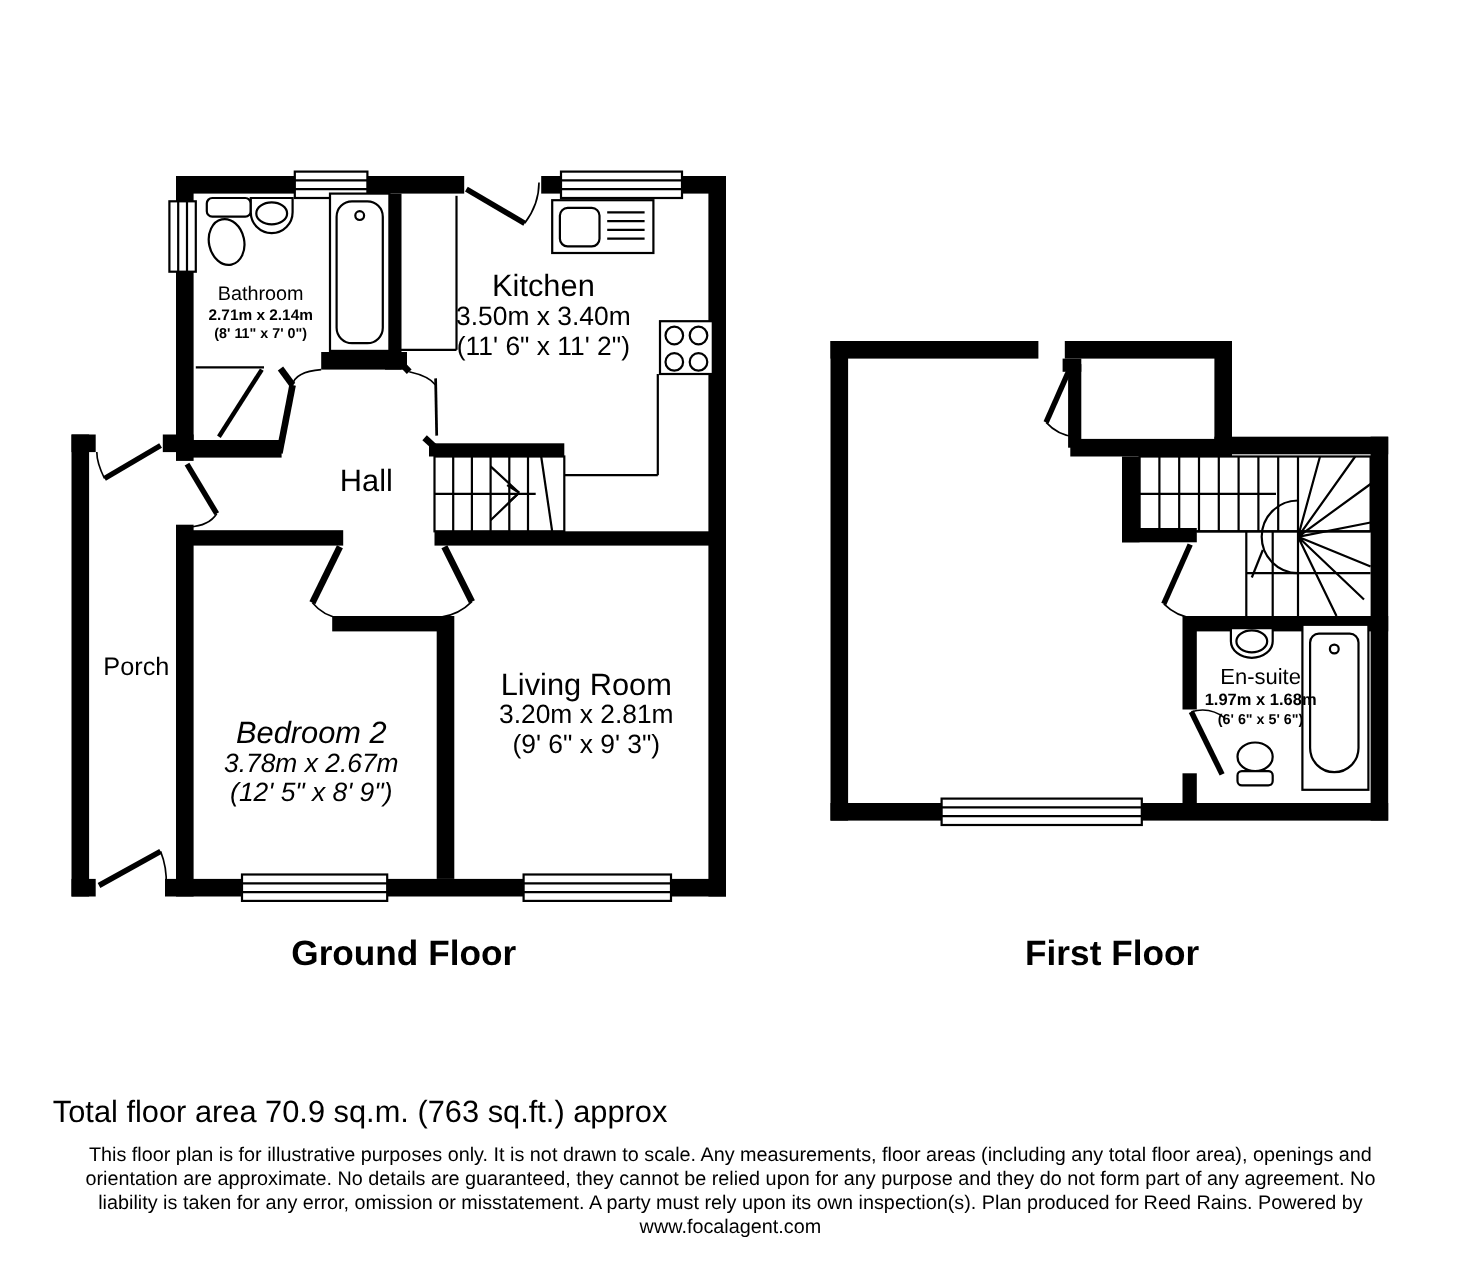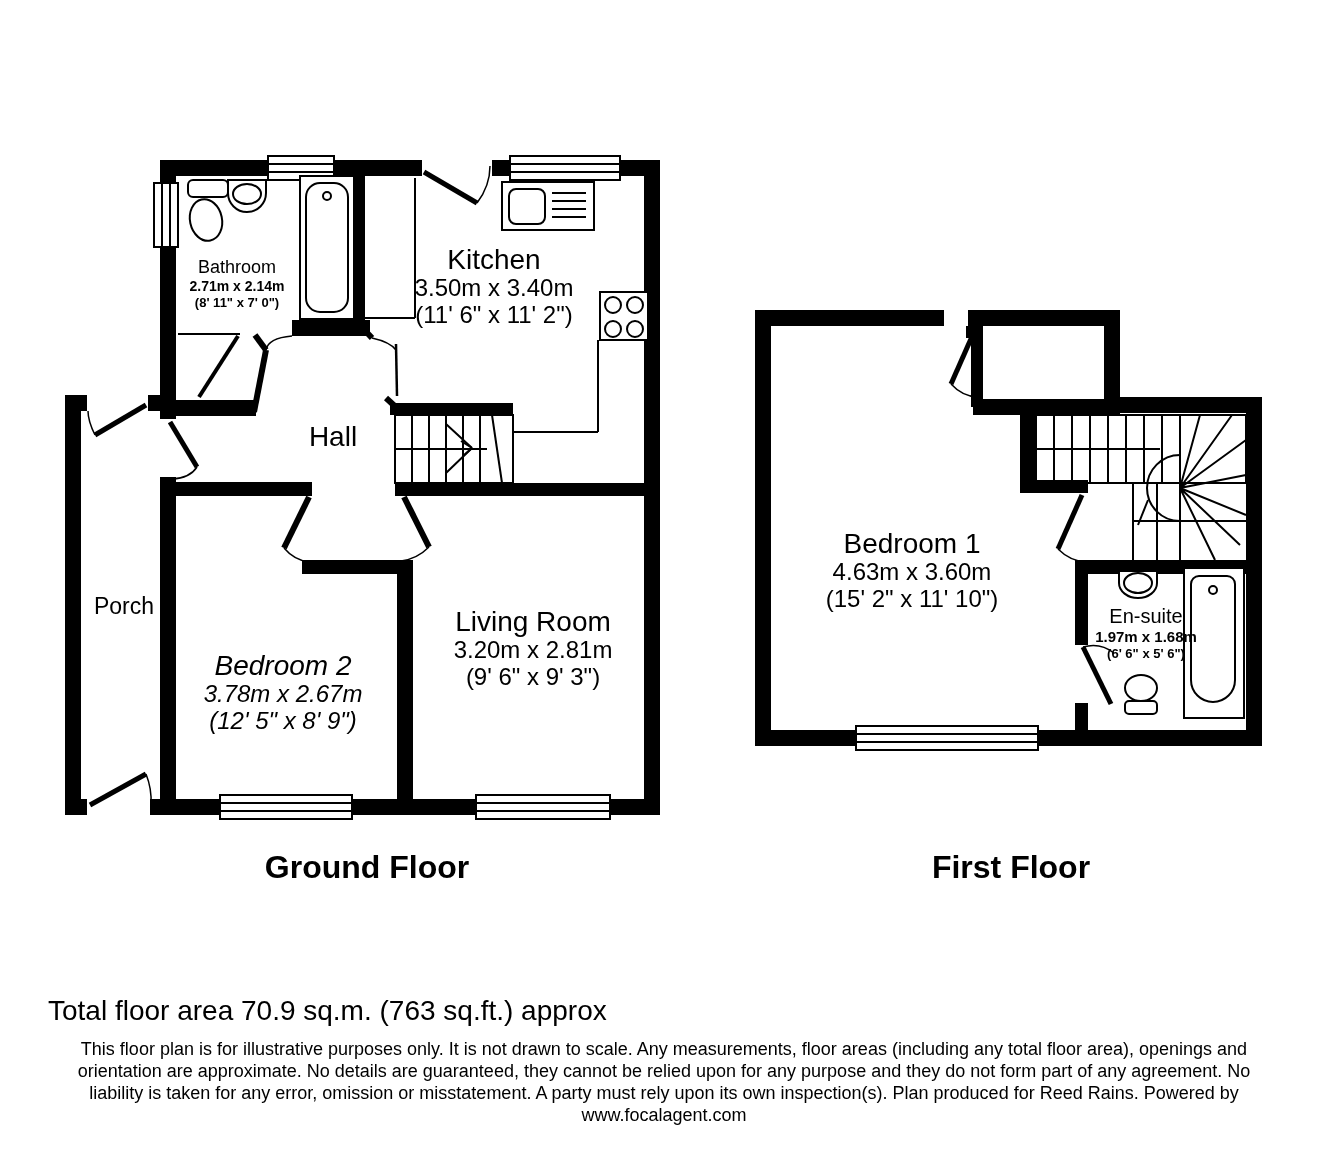--- a/index.html
+++ b/index.html
@@ -266,25 +266,20 @@
     <div class="dm">3.78m x 2.67m</div>
     <div class="dm">(12' 5" x 8' 9")</div>
   </div>
 
   <div class="room-label" style="left:533px;top:649px;">
     <div class="nm">Living Room</div>
     <div class="dm">3.20m x 2.81m</div>
     <div class="dm">(9' 6" x 9' 3")</div>
   </div>
 
-  <div class="room-label" style="left:912px;top:571px;">
-    <div class="nm">Bedroom 1</div>
-    <div class="dm">4.63m x 3.60m</div>
-    <div class="dm">(15' 2" x 11' 10")</div>
-  </div>
 
   <div class="room-label" style="left:1146px;top:633px;">
     <div class="nm-es">En-suite</div>
     <div class="dm-es">1.97m x 1.68m</div>
     <div class="dm-es2">(6' 6" x 5' 6")</div>
   </div>
 
   <div class="floor-title" style="left:367px;top:867px;">Ground Floor</div>
   <div class="floor-title" style="left:1011px;top:867px;">First Floor</div>
 

